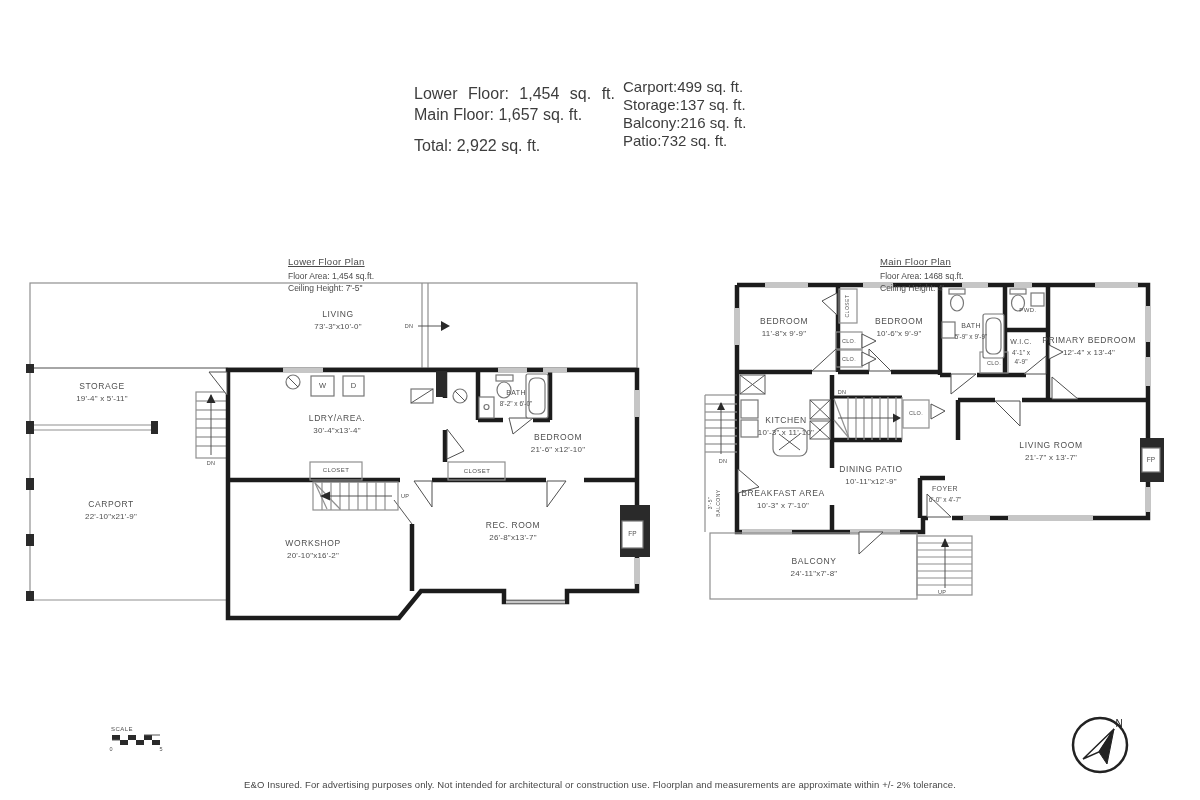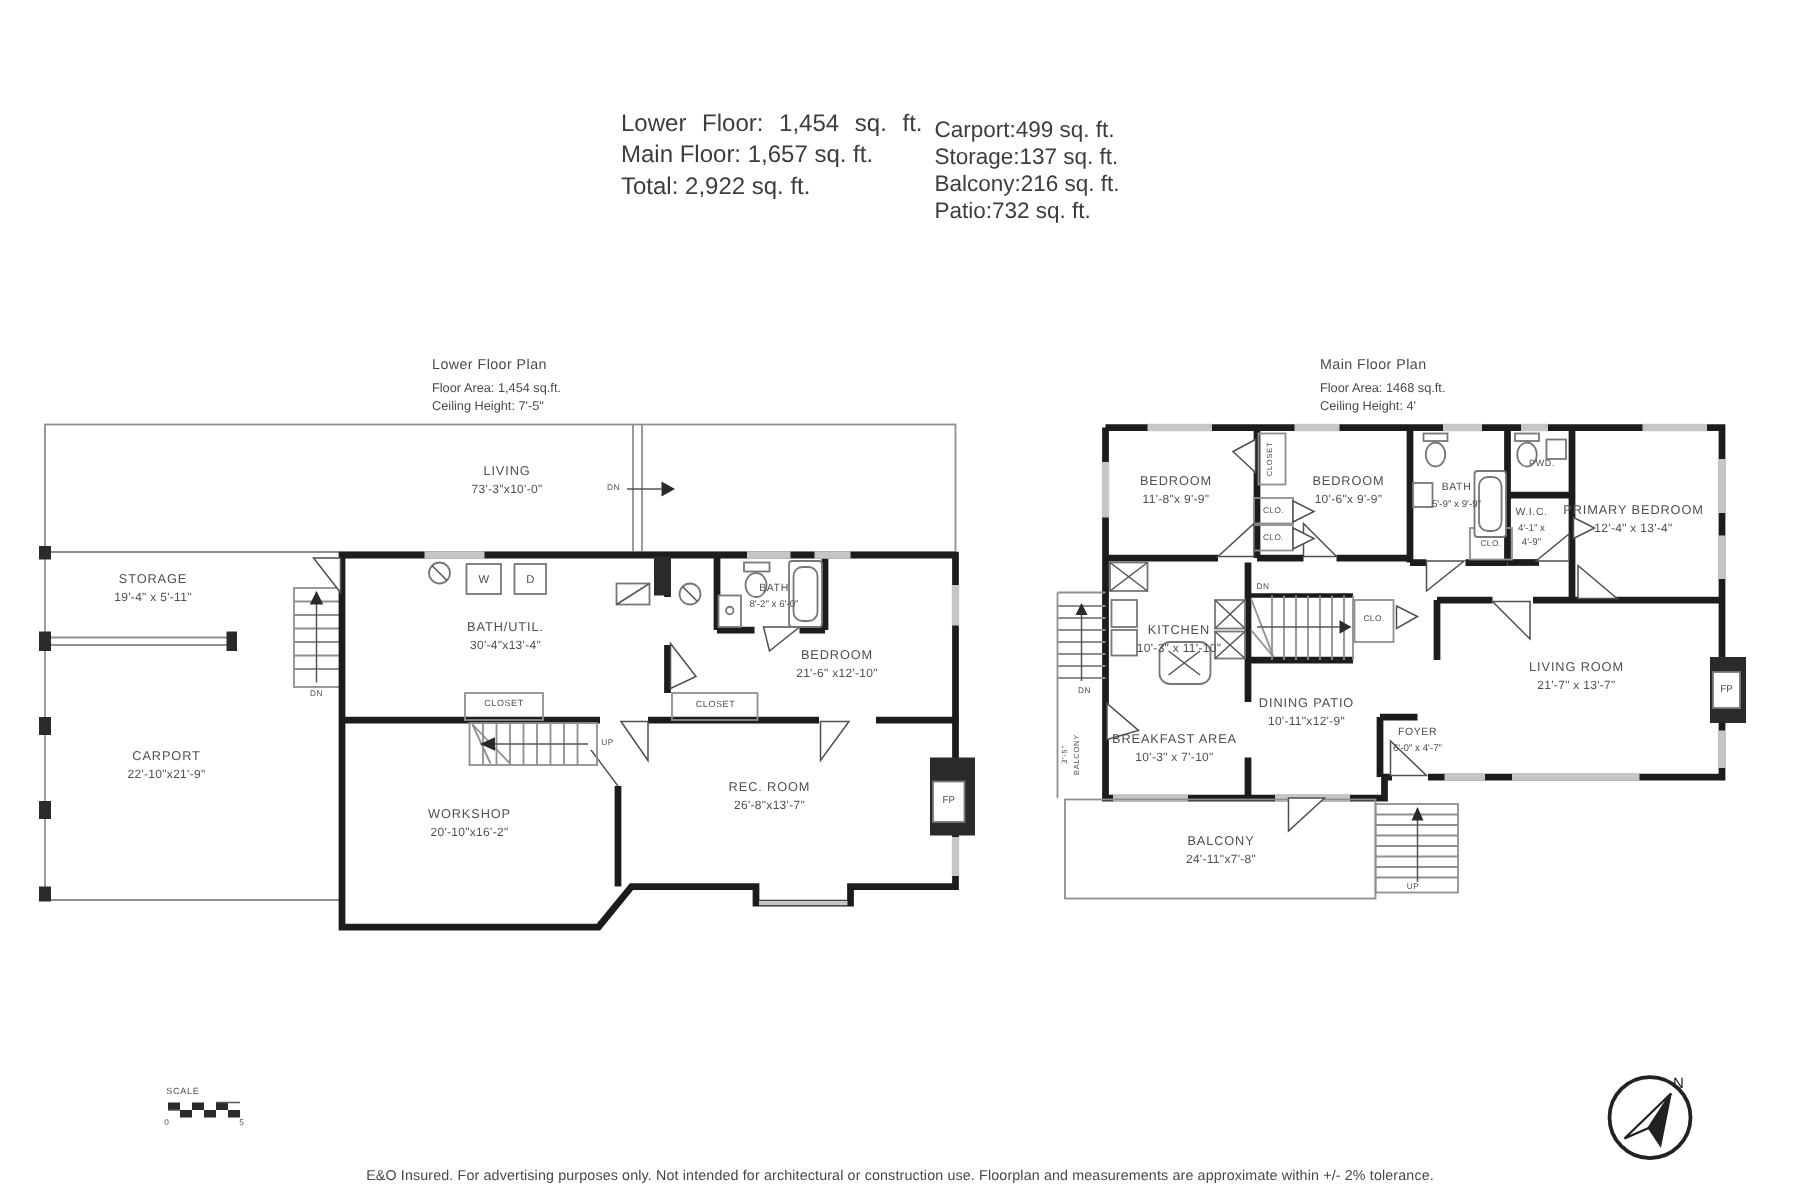--- a/index.html
+++ b/index.html
@@ -12,25 +12,25 @@
   .room .nm{font-size:8.5px;letter-spacing:.6px;}
   .room .dm{font-size:8px;letter-spacing:.2px;}
   .rs .nm{font-size:7px;letter-spacing:.4px;}
   .rs .dm{font-size:6.5px;}
   .tiny{font-size:6px;letter-spacing:.4px;}
   .micro{font-size:5.5px;letter-spacing:.3px;}
   .vert{transform:translate(-50%,-50%) rotate(-90deg);}
   .vclo{font-size:5px;letter-spacing:.5px;}
   .hdr{position:absolute;color:#3d3d3d;}
   .hdr-left{font-size:16px;line-height:21px;}
-  .hdr-left .js1{word-spacing:6px;}
-  .hdr-left .tot{margin-top:0;}
+  .hdr-left .js1{word-spacing:6px;margin-top:11px;}
+  .hdr-left .tot{margin-top:10px;}
   .hdr-right{font-size:15px;line-height:18px;}
   .titleblock{position:absolute;color:#4a4a4a;}
-  .ptitle{font-size:9.5px;letter-spacing:.3px;margin-bottom:3px;}
+  .ptitle{font-size:9.5px;text-decoration:underline;letter-spacing:.3px;margin-bottom:3px;margin-top:18px;}
   .pmeta{font-size:8.5px;line-height:1.45;}
   .footer{position:absolute;left:600px;top:784px;transform:translate(-50%,-50%);font-size:9.5px;color:#474747;white-space:nowrap;letter-spacing:.1px;}
   .nlbl{font-size:10px;color:#222;}
   
   .wall{fill:none;stroke:#1c1c1c;stroke-width:4.5;}
   .wall3{fill:none;stroke:#1c1c1c;stroke-width:3;}
   .thin{fill:none;stroke:#8f8f8f;stroke-width:1.2;}
   .thind{fill:none;stroke:#555;stroke-width:1;}
   .window{fill:none;stroke:#c6c6c6;stroke-width:5;}
   .win3{fill:none;stroke:#c6c6c6;stroke-width:3;}
@@ -314,21 +314,21 @@
   <div class="nm">LIVING</div>
   <div class="dm">73'-3"x10'-0"</div>
 </div>
 <div class="lbl micro" style="left:409px;top:326px">DN</div>
 <div class="lbl room" style="left:102px;top:392px">
   <div class="nm">STORAGE</div>
   <div class="dm">19'-4" x 5'-11"</div>
 </div>
 <div class="lbl micro" style="left:211px;top:463px">DN</div>
 <div class="lbl room" style="left:337px;top:424px">
-  <div class="nm">BATH/UTIL.</div>
+  <div class="nm">LDRY/AREA.</div>
   <div class="dm">30'-4"x13'-4"</div>
 </div>
 <div class="lbl" style="left:322.5px;top:386px;font-size:7.5px">W</div>
 <div class="lbl" style="left:353.5px;top:386px;font-size:7.5px">D</div>
 <div class="lbl rs" style="left:516px;top:398px">
   <div class="nm">BATH</div>
   <div class="dm">8'-2" x 6'-0"</div>
 </div>
 <div class="lbl room" style="left:558px;top:443px">
   <div class="nm">BEDROOM</div>

